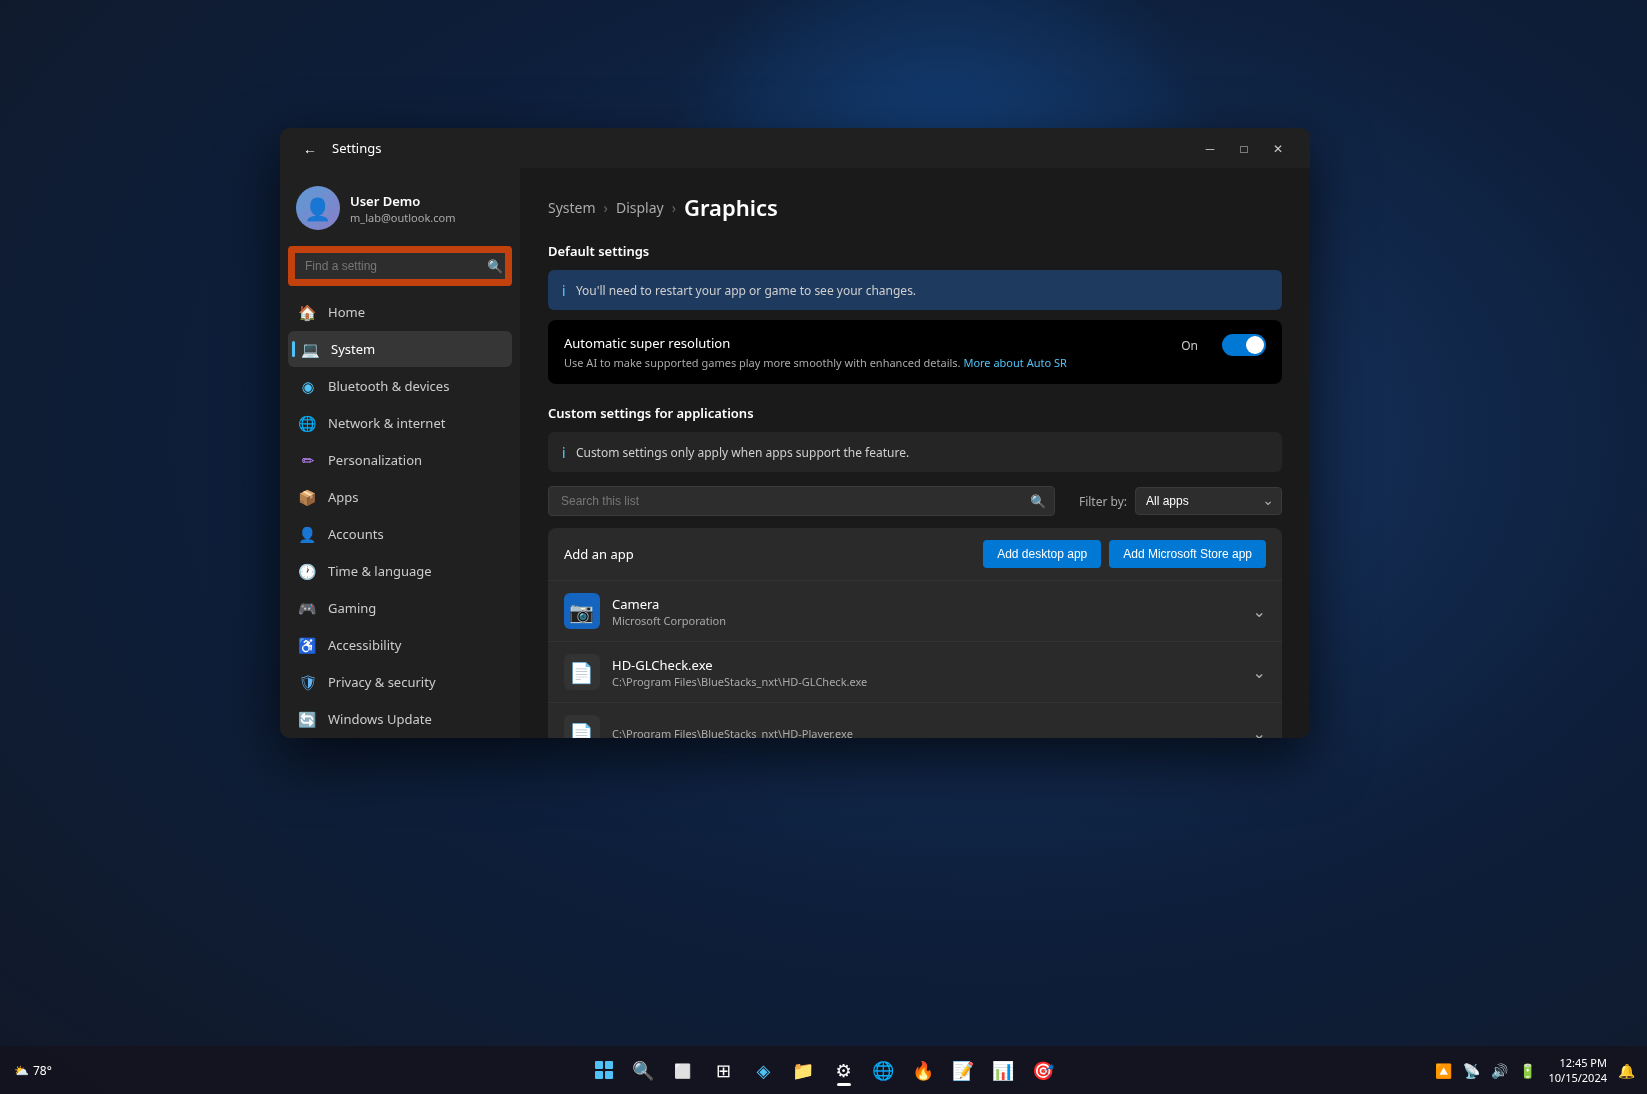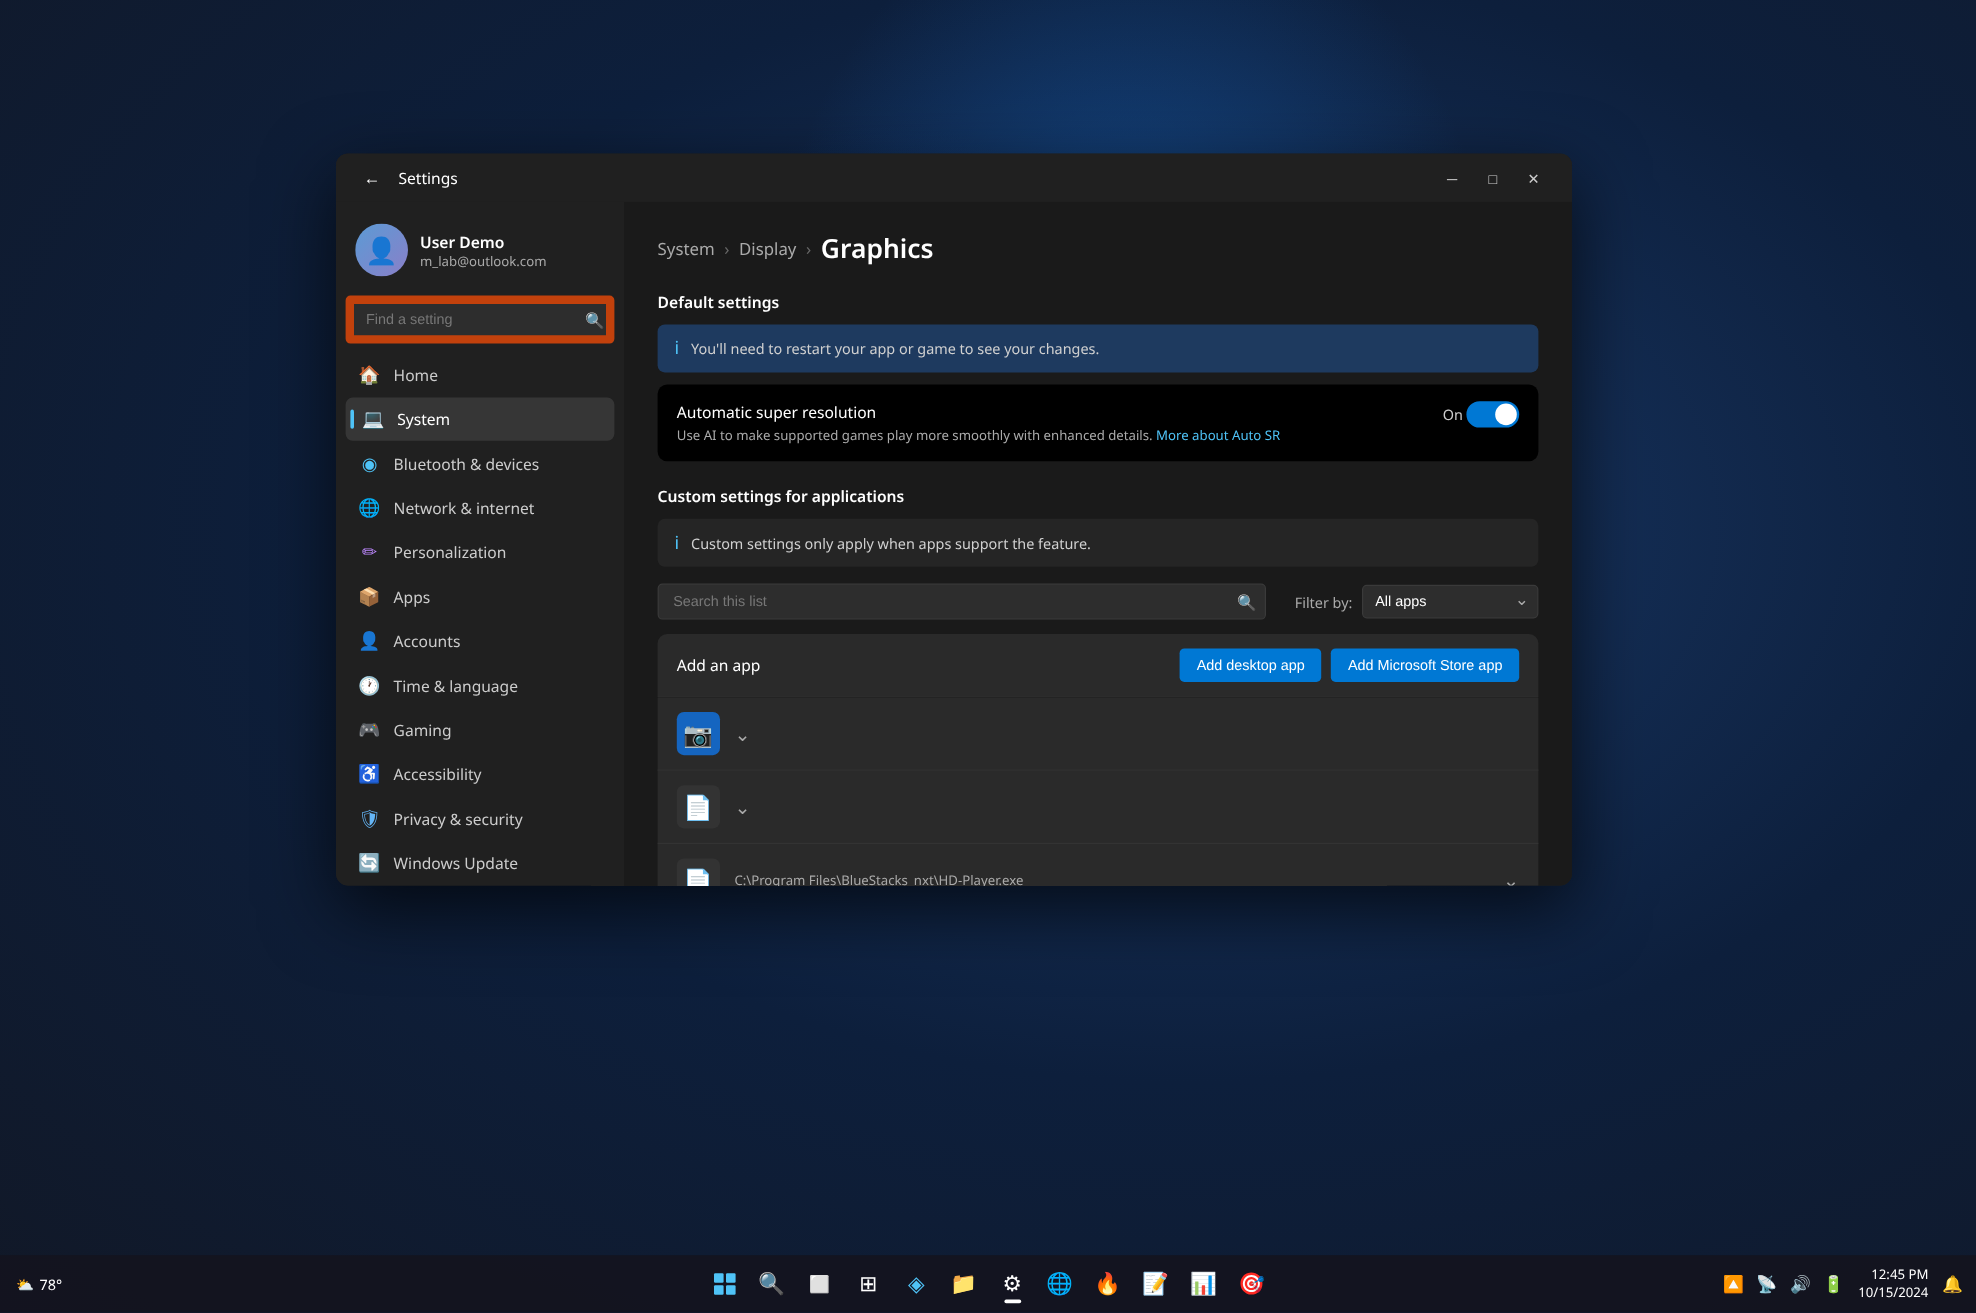--- a/index.html
+++ b/index.html
@@ -379,21 +379,21 @@
       font-size: 11px;
       line-height: 1.4;
     }
     .setting-desc a {
       color: #4fc3f7;
       text-decoration: none;
     }
     .toggle-container {
       display: flex;
       align-items: center;
-      gap: 3px;
+      gap: 24px;
       flex-shrink: 0;
     }
     .toggle-label {
       color: #ccc;
       font-size: 12px;
     }
     .toggle {
       width: 44px;
       height: 22px;
       background: #0078d4;
@@ -731,26 +731,34 @@
             <div class="add-app-buttons">
               <button class="btn-add">Add desktop app</button>
               <button class="btn-add">Add Microsoft Store app</button>
             </div>
           </div>
 
           <div class="app-list-item">
             <div class="app-icon-box" style="background:#1565c0">
               <span>📷</span>
             </div>
+            <div class="app-info">
+              <div class="app-name">Camera</div>
+              <div class="app-path">Microsoft Corporation</div>
+            </div>
             <span class="app-chevron">⌄</span>
           </div>
 
           <div class="app-list-item">
             <div class="app-icon-box" style="background:#333">
               <span>📄</span>
+            </div>
+            <div class="app-info">
+              <div class="app-name">HD-GLCheck.exe</div>
+              <div class="app-path">C:\Program Files\BlueStacks_nxt\HD-GLCheck.exe</div>
             </div>
             <span class="app-chevron">⌄</span>
           </div>
 
           <div class="app-list-item">
             <div class="app-icon-box" style="background:#333">
               <span>📄</span>
             </div>
             <div class="app-info">
               <div class="app-path">C:\Program Files\BlueStacks_nxt\HD-Player.exe</div>

